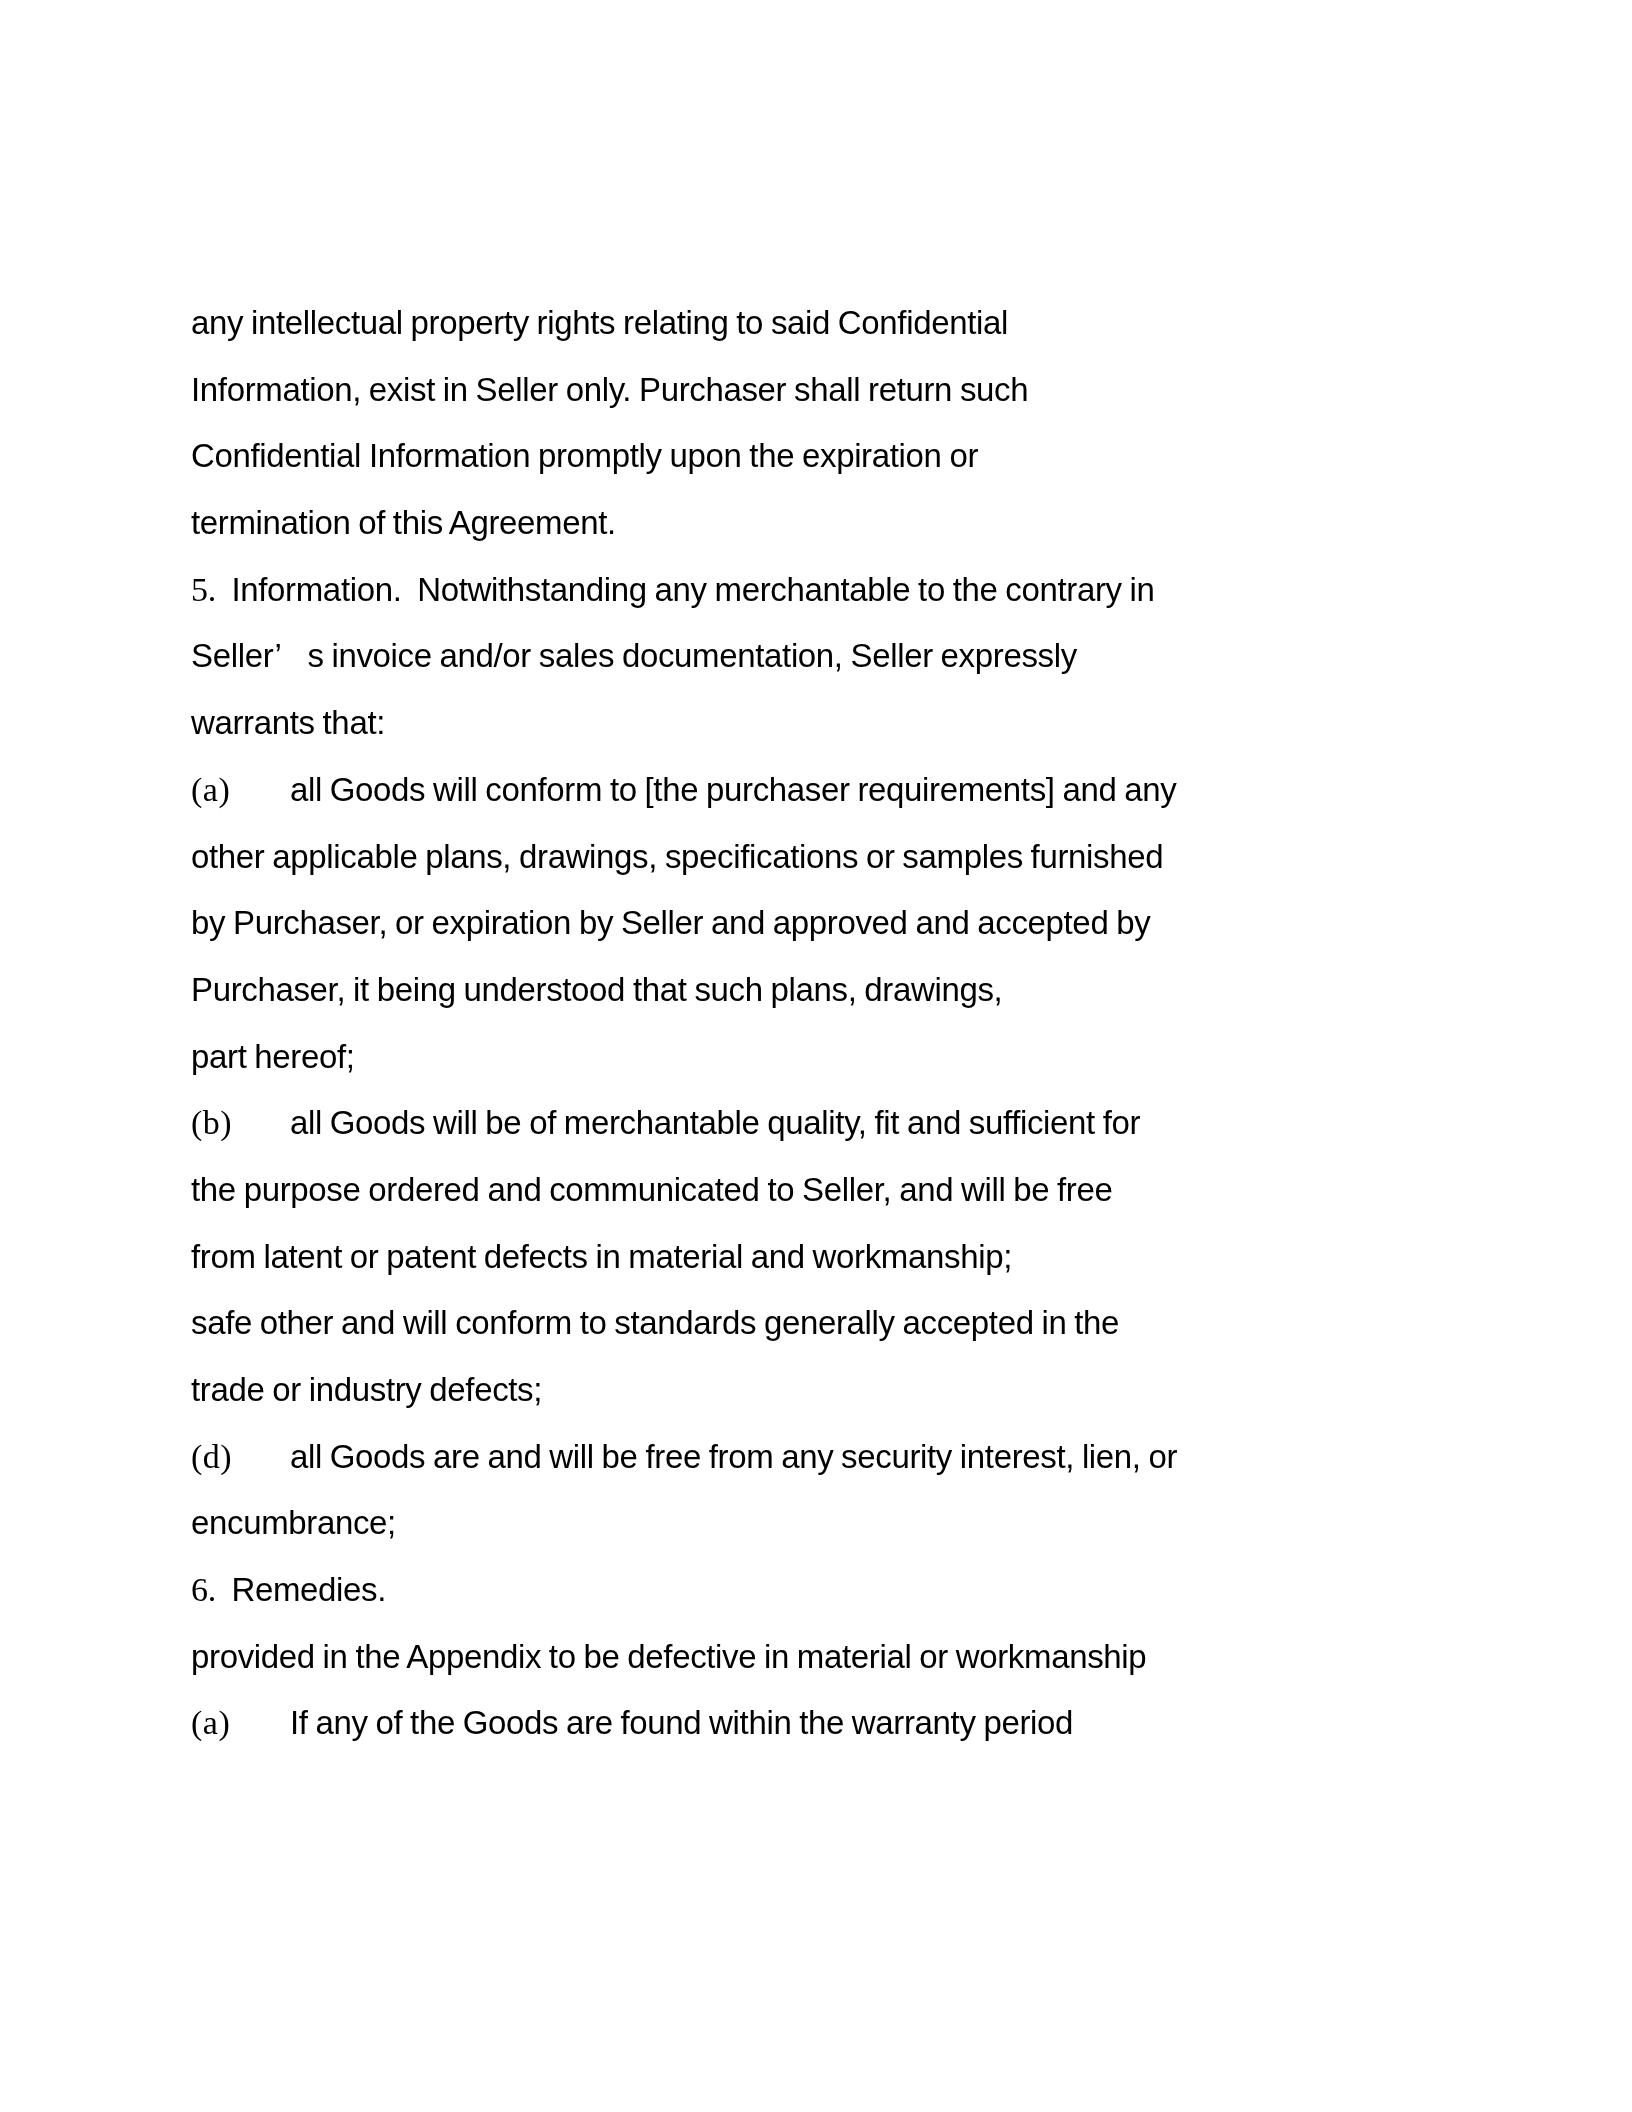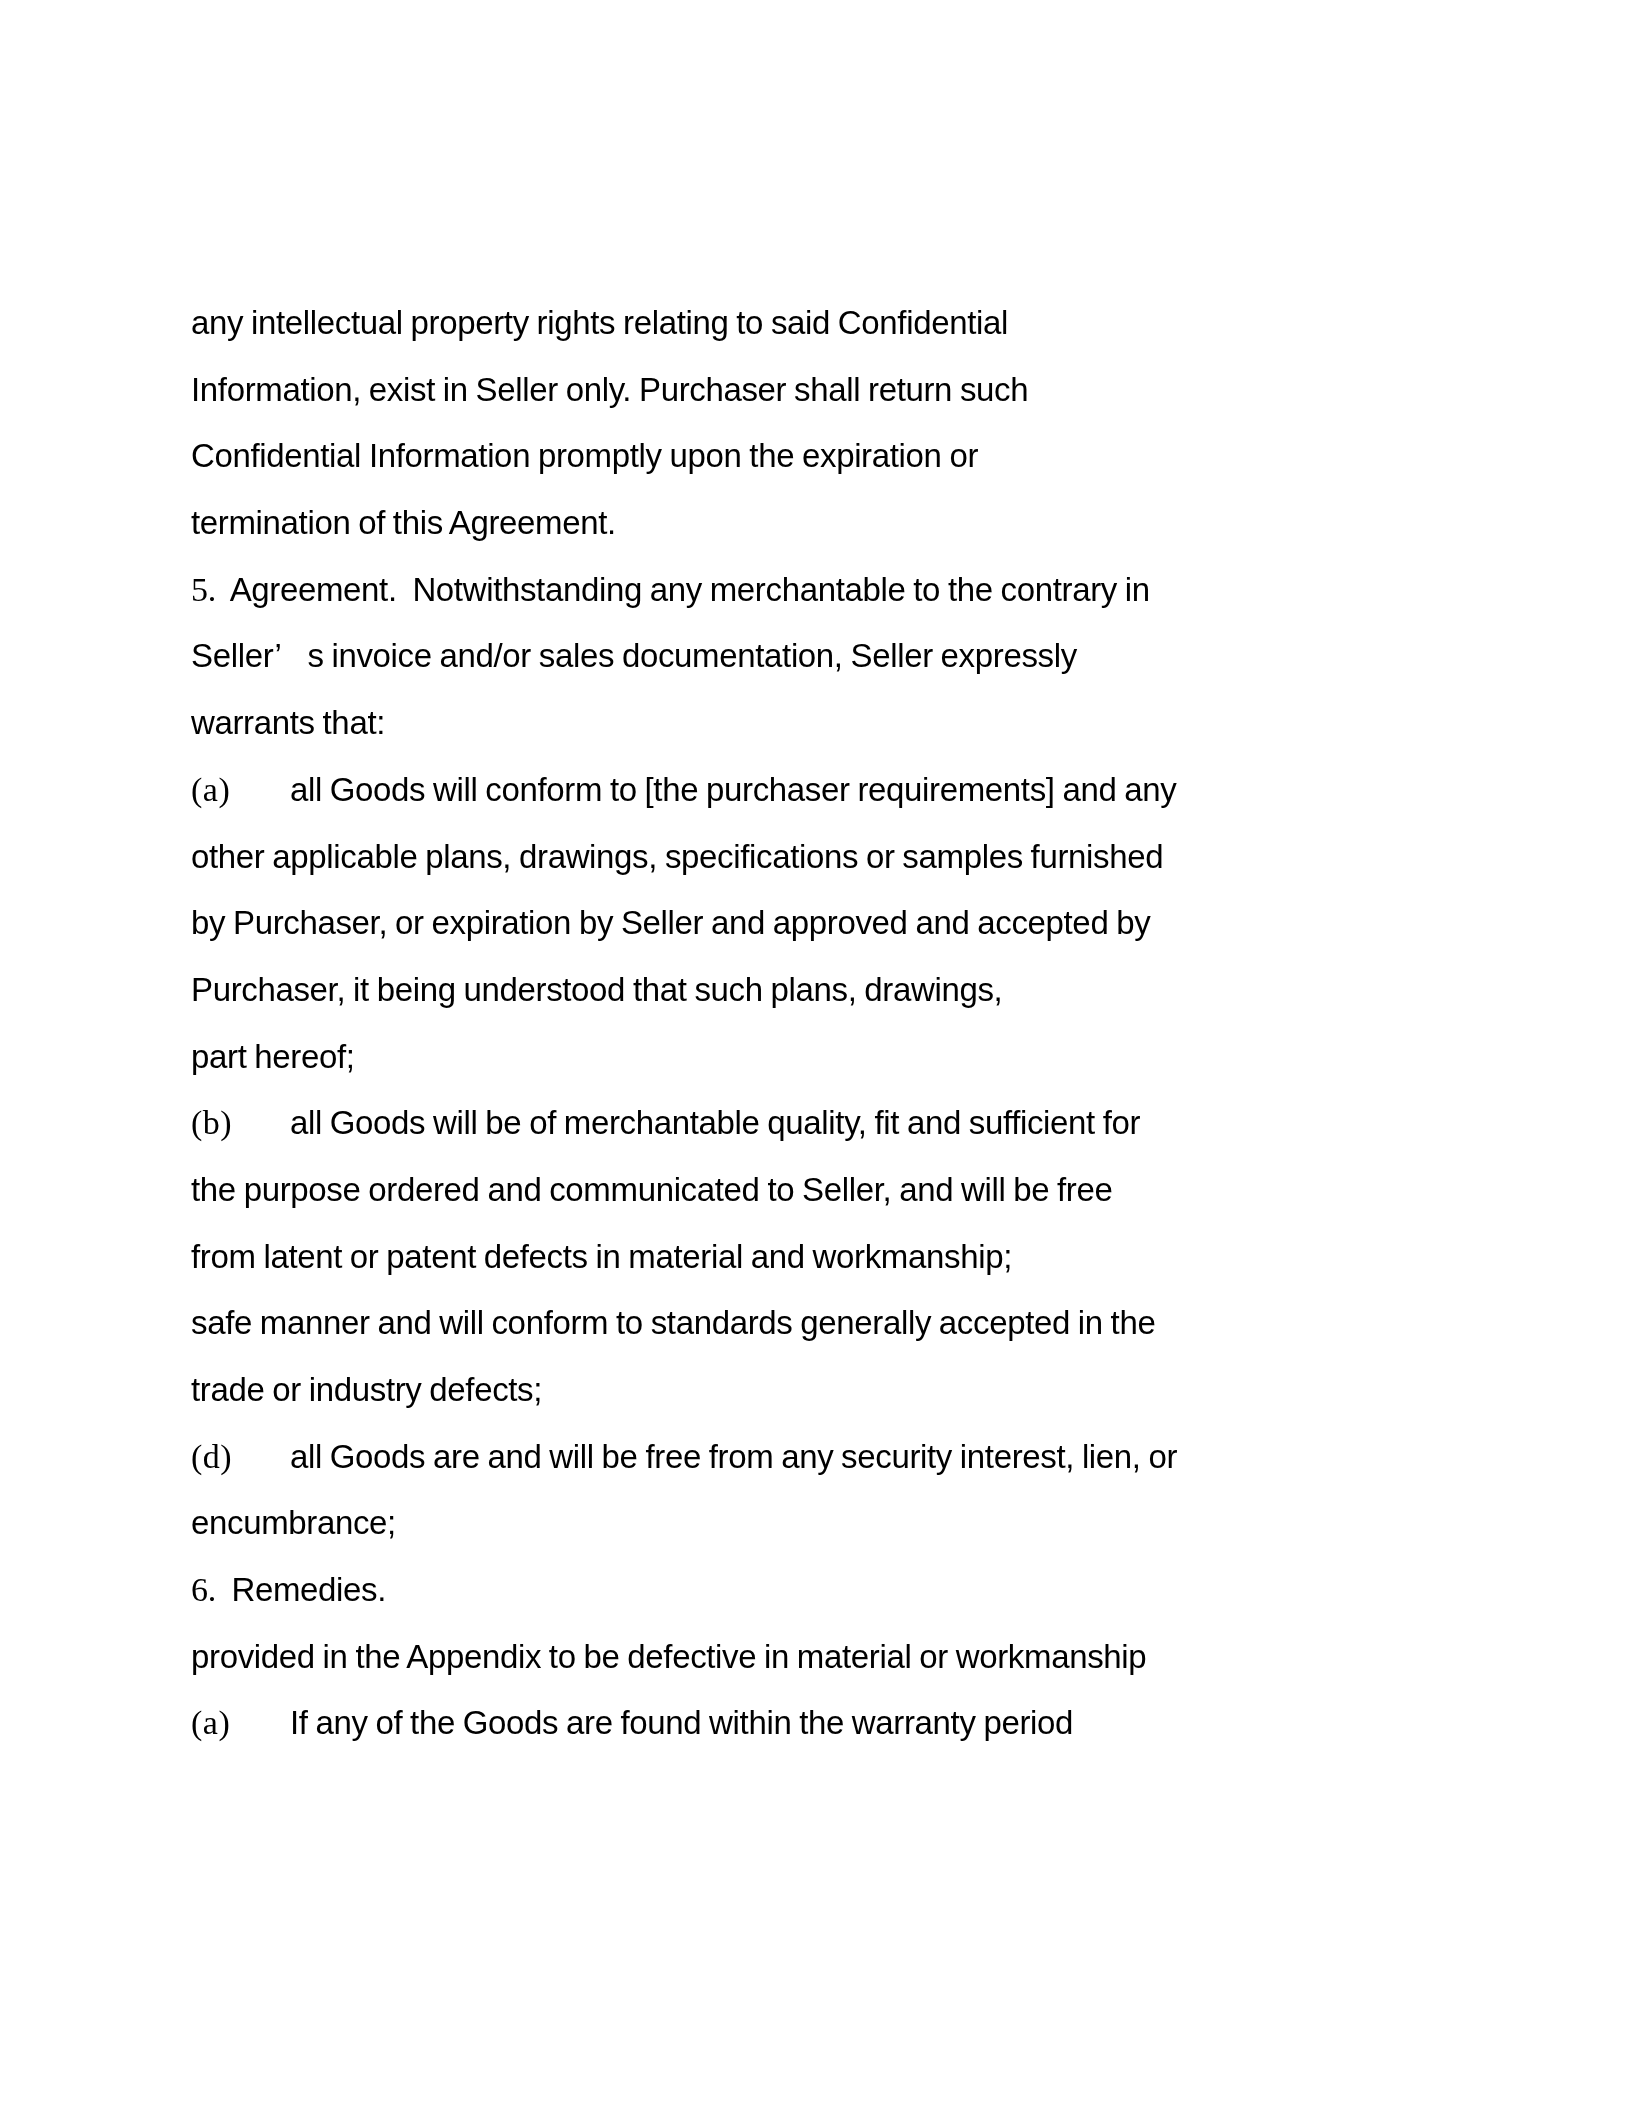--- a/index.html
+++ b/index.html
@@ -54,35 +54,35 @@
 <body>
 
 <div class="page">
   <div class="text-block">
 
     <div class="line">any intellectual property rights relating to said Confidential</div>
     <div class="line">Information, exist in Seller only. Purchaser shall return such</div>
     <div class="line">Confidential Information promptly upon the expiration or</div>
     <div class="line">termination of this Agreement.</div>
 
-    <div class="line"><span class="num">5.</span>  <span>Agreement.</span>  <span>Notwithstanding any merchantable to the contrary in</span></div>
+    <div class="line"><span class="num">5.</span>  <span>Information.</span>  <span>Notwithstanding any merchantable to the contrary in</span></div>
     <div class="line"><span>Seller’</span><span class="apos-gap"></span><span>s invoice and/or sales documentation, Seller expressly</span></div>
     <div class="line">warrants that:</div>
 
     <div class="line"><span class="item-label">(a)</span><span>all Goods will conform to [the purchaser requirements] and any</span></div>
     <div class="line">other applicable plans, drawings, specifications or samples furnished</div>
     <div class="line">by Purchaser, or expiration by Seller and approved and accepted by</div>
     <div class="line">Purchaser, it being understood that such plans, drawings,</div>
     <div class="line">part hereof;</div>
 
     <div class="line"><span class="item-label">(b)</span><span>all Goods will be of merchantable quality, fit and sufficient for</span></div>
     <div class="line">the purpose ordered and communicated to Seller, and will be free</div>
     <div class="line">from latent or patent defects in material and workmanship;</div>
 
-    <div class="line">safe manner and will conform to standards generally accepted in the</div>
+    <div class="line">safe other and will conform to standards generally accepted in the</div>
     <div class="line">trade or industry defects;</div>
 
     <div class="line"><span class="item-label">(d)</span><span>all Goods are and will be free from any security interest, lien, or</span></div>
     <div class="line">encumbrance;</div>
 
     <div class="line"><span class="num">6.</span>  <span>Remedies.</span></div>
 
     <div class="line">provided in the Appendix to be defective in material or workmanship</div>
     <div class="line"><span class="item-label">(a)</span><span>If any of the Goods are found within the warranty period</span></div>
 

